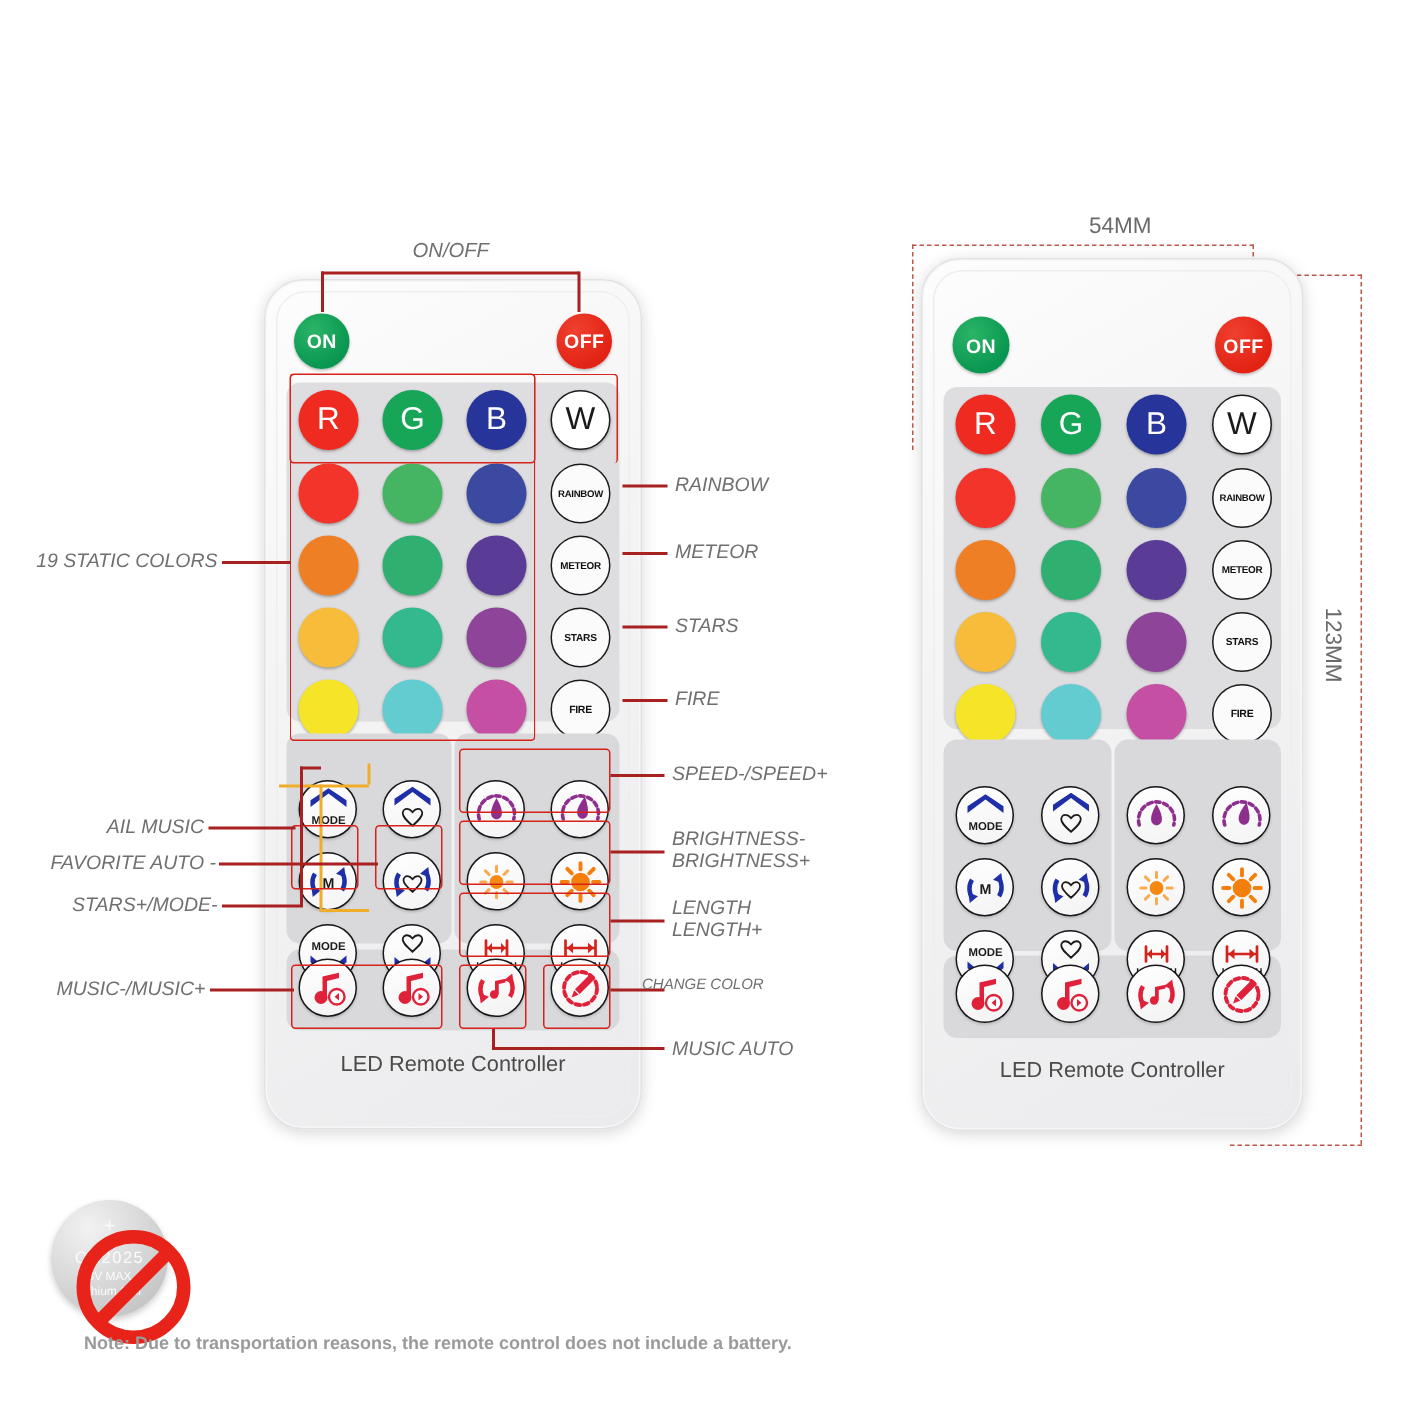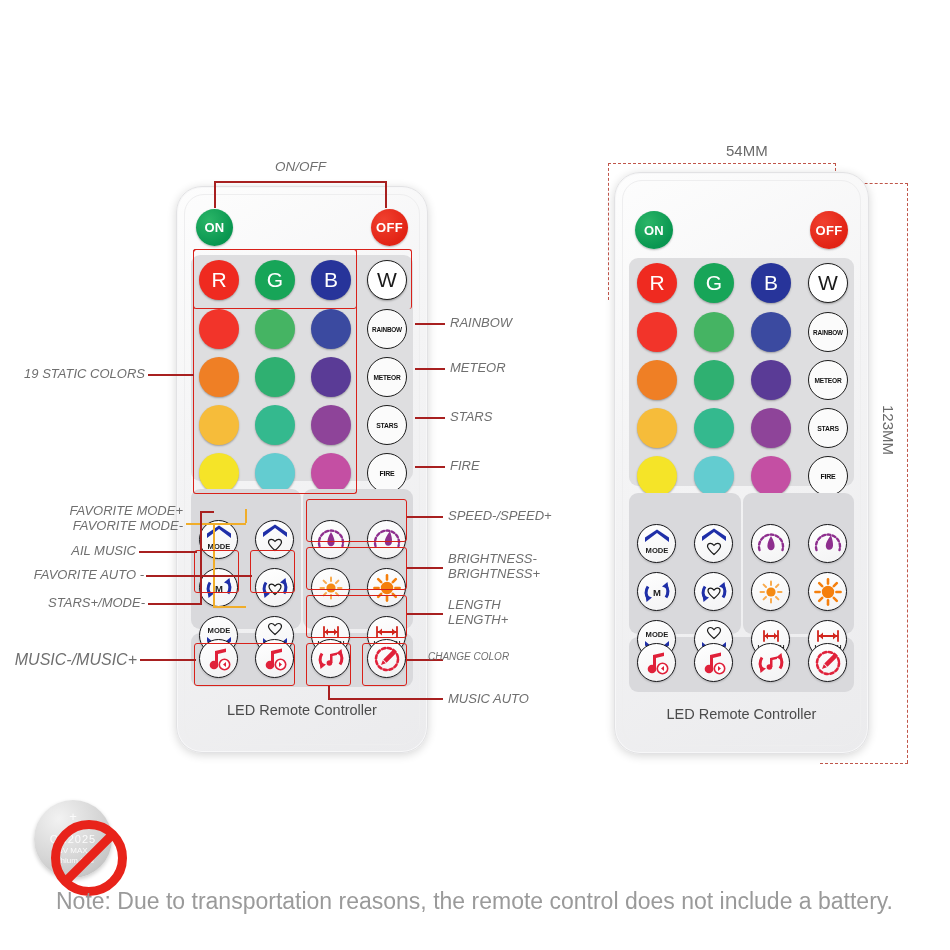--- a/index.html
+++ b/index.html
@@ -492,39 +492,37 @@
   <div class="lbl r" style="left:450px;top:360px;font-size:13px;">METEOR</div>
   <div class="lead h" style="left:415px;top:417px;width:30px;"></div>
   <div class="lbl r" style="left:450px;top:409px;font-size:13px;">STARS</div>
   <div class="lead h" style="left:415px;top:466px;width:30px;"></div>
   <div class="lbl r" style="left:450px;top:458px;font-size:13px;">FIRE</div>
 
   <div class="lead y h" style="left:186px;top:523px;width:60px;"></div>
   <div class="lead y v" style="left:245px;top:509px;height:14px;"></div>
   <div class="lead y v" style="left:213px;top:523px;height:84px;"></div>
   <div class="lead y h" style="left:213px;top:606px;width:33px;"></div>
-  <div class="lbl l" style="left:0px;top:503px;width:183px;font-size:13px;">FAVORITE MODE+
-FAVORITE MODE-</div>
 
   <div class="boxhl" style="left:194px;top:550px;width:45px;height:43px;"></div>
   <div class="lead h" style="left:139px;top:551px;width:58px;"></div>
   <div class="lbl l" style="left:0px;top:543px;width:136px;font-size:13px;">AIL MUSIC</div>
 
   <div class="boxhl" style="left:250px;top:550px;width:45px;height:43px;"></div>
   <div class="lead h" style="left:146px;top:575px;width:106px;"></div>
   <div class="lbl l" style="left:0px;top:567px;width:144px;font-size:13px;">FAVORITE AUTO -</div>
 
   <div class="lead h" style="left:148px;top:603px;width:54px;"></div>
   <div class="lead v" style="left:200px;top:511px;height:93px;"></div>
   <div class="lead h" style="left:200px;top:511px;width:14px;"></div>
   <div class="lbl l" style="left:0px;top:595px;width:145px;font-size:13px;">STARS+/MODE-</div>
 
   <div class="boxhl" style="left:194px;top:643px;width:101px;height:43px;"></div>
   <div class="lead h" style="left:140px;top:659px;width:56px;"></div>
-  <div class="lbl l" style="left:0px;top:651px;width:137px;font-size:16px;">MUSIC-/MUSIC+</div>
+  <div class="lbl l" style="left:0px;top:651px;width:137px;font-size:13px;">MUSIC-/MUSIC+</div>
 
   <div class="boxhl" style="left:306px;top:499px;width:101px;height:43px;"></div>
   <div class="lead h" style="left:407px;top:516px;width:36px;"></div>
   <div class="lbl r" style="left:448px;top:508px;font-size:13px;">SPEED-/SPEED+</div>
 
   <div class="boxhl" style="left:306px;top:547px;width:101px;height:43px;"></div>
   <div class="lead h" style="left:407px;top:567px;width:36px;"></div>
   <div class="lbl r" style="left:448px;top:551px;font-size:13px;">BRIGHTNESS-
 BRIGHTNESS+</div>
 
@@ -545,15 +543,15 @@
   <div class="battery" style="left:34px;top:800px;width:78px;height:78px;">
     <div class="batt-txt" style="top:9px;font-size:13px;">+</div>
     <div class="batt-txt" style="top:33px;font-size:11px;letter-spacing:1px;">CR2025</div>
     <div class="batt-txt" style="top:46px;font-size:8px;">3V MAX</div>
     <div class="batt-txt" style="top:56px;font-size:8px;">Lithium Cell</div>
   </div>
   <div class="noentry" style="left:51px;top:820px;width:76px;height:76px;">
     <div class="bar"></div>
   </div>
 
-  <div class="note" style="left:56px;top:888px;width:880px;font-size:23px;font-weight:normal;">Note: Due to transportation reasons, the remote control does not include a battery.</div>
+  <div class="note" style="left:56px;top:888px;width:880px;font-size:12px;font-weight:bold;">Note: Due to transportation reasons, the remote control does not include a battery.</div>
 
 </div>
 
 </body></html>

